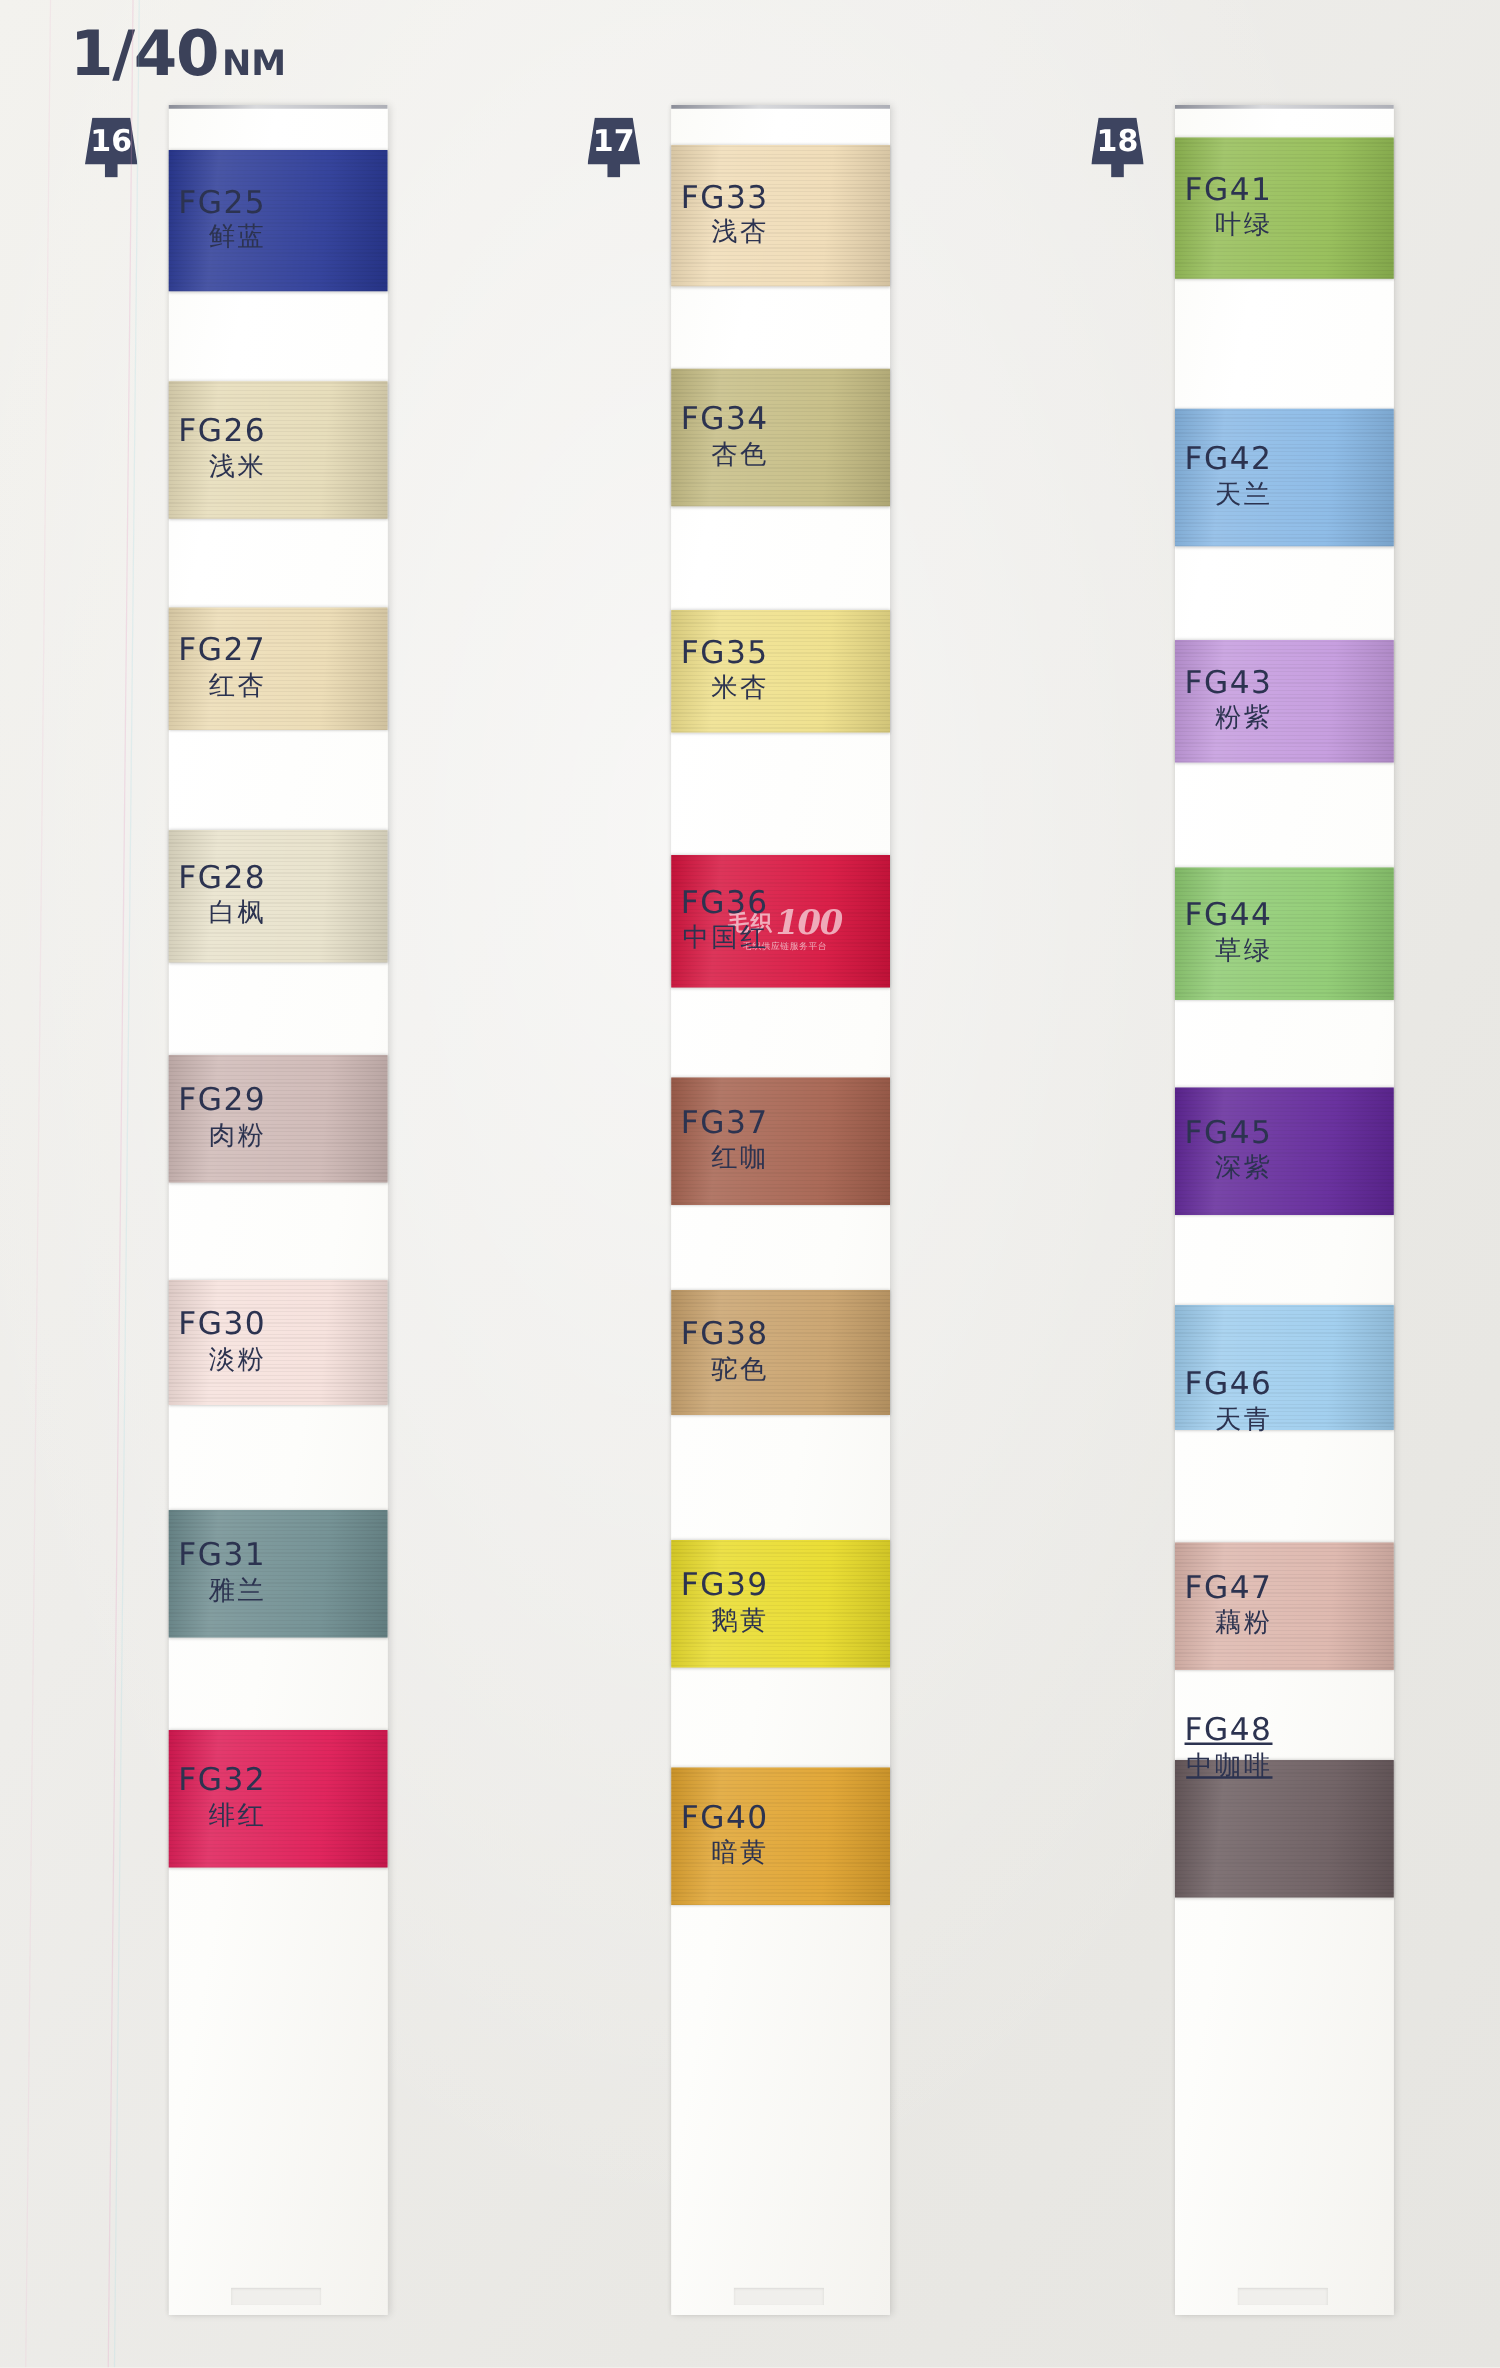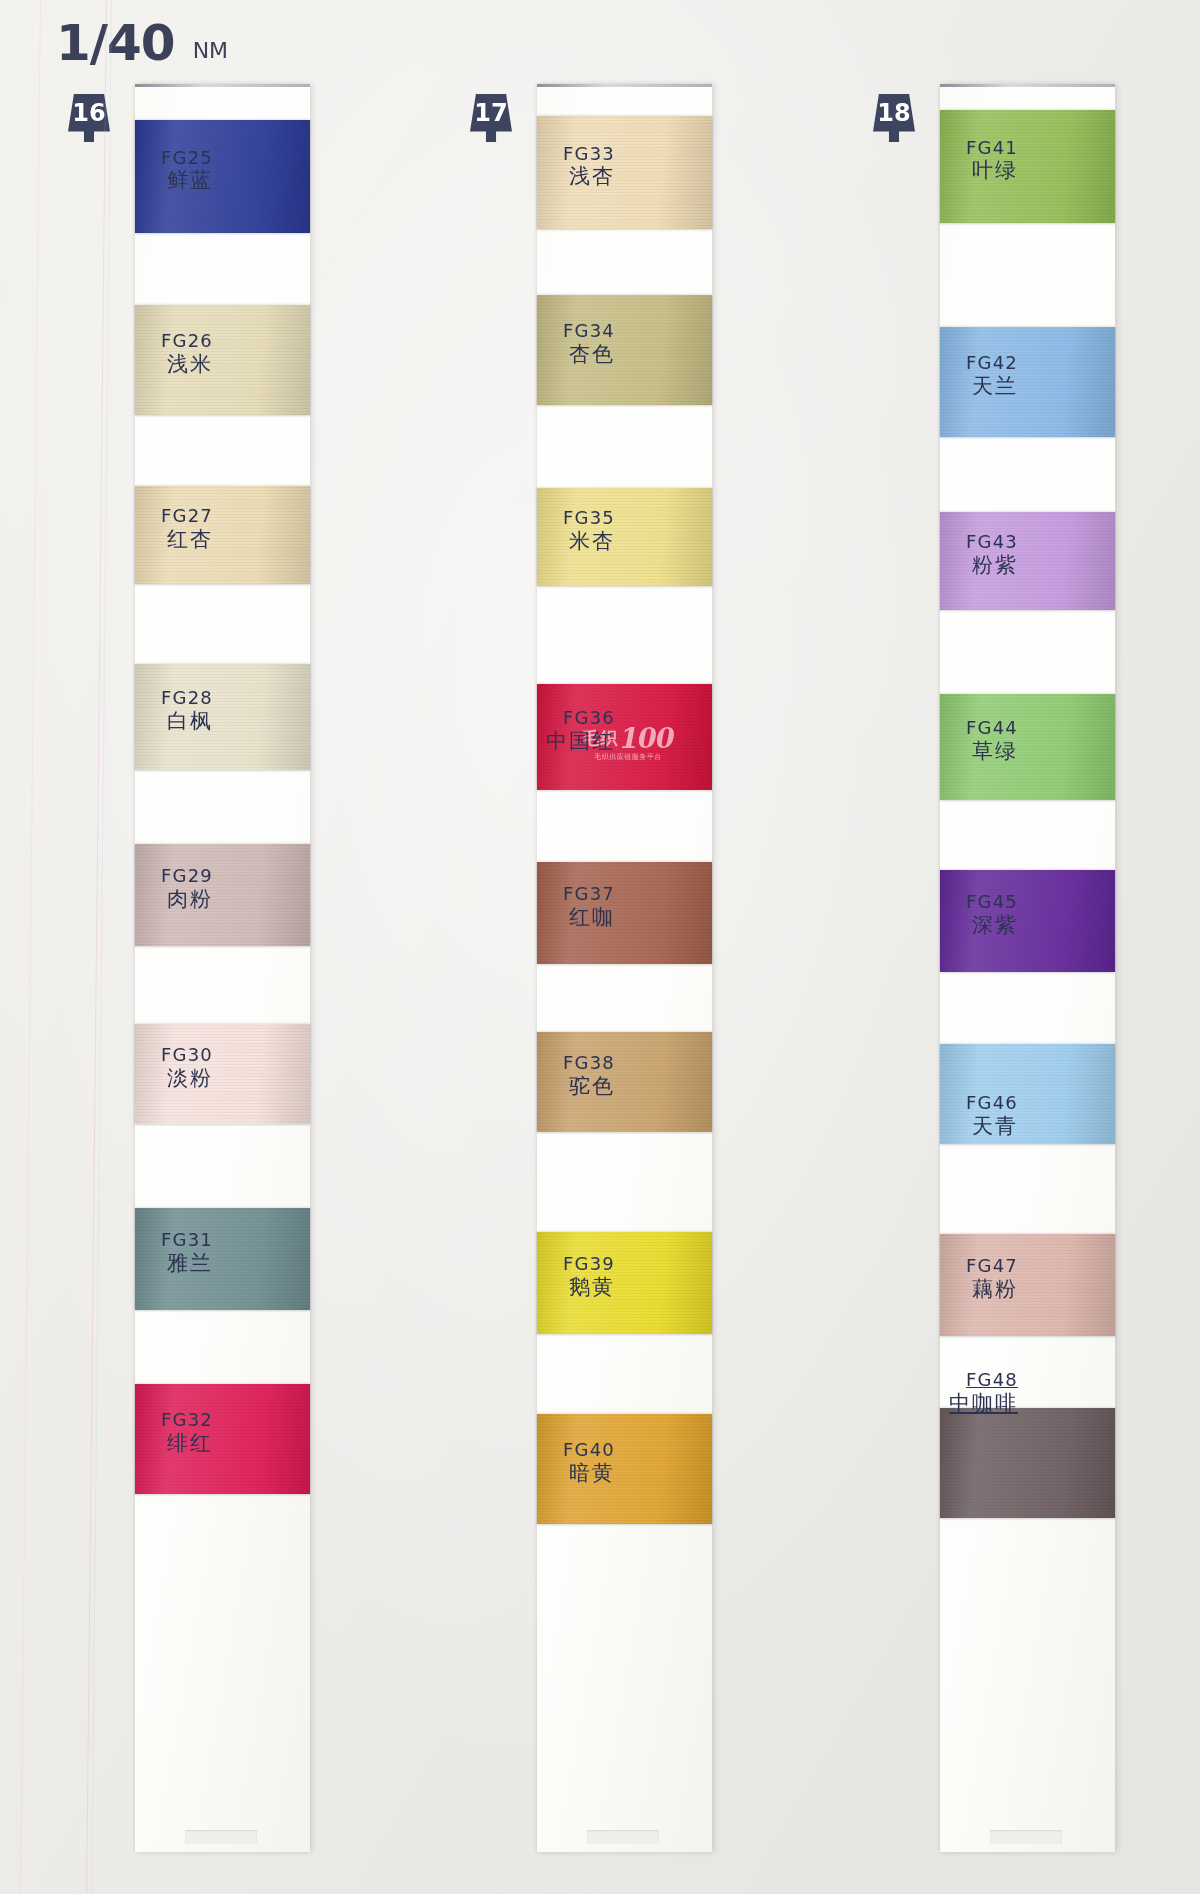--- a/index.html
+++ b/index.html
@@ -29,22 +29,22 @@
     display:flex;align-items:flex-end;gap:2px;
     color:#3b4159;
   }
   .title .frac{
     font-family:"DejaVu Sans",sans-serif;
     font-weight:bold;font-size:50px;line-height:50px;
     letter-spacing:-1px;
   }
   .title .nm{
     font-family:"DejaVu Sans",sans-serif;
-    font-weight:normal;font-size:22px;line-height:34px;
-    margin-left:16px;
+    font-weight:bold;font-size:28px;line-height:34px;
+    margin-left:1px;
   }
   .title .cn{
     font-size:40px;line-height:46px;margin-left:22px;
     font-weight:500;letter-spacing:3px;
     font-family:"DejaVu Sans","Liberation Sans",sans-serif;
   }
   .comp{
     position:absolute;right:42px;top:22px;text-align:center;color:#2d3348;
     font-family:"DejaVu Serif","Liberation Serif",serif;
   }
@@ -114,21 +114,21 @@
     background:linear-gradient(95deg,rgba(0,0,0,.10) 0%,rgba(255,255,255,.14) 22%,rgba(255,255,255,.05) 70%,rgba(0,0,0,.12) 100%);
   }
 
   
   .lbl{
     position:absolute;left:-60px;width:138px;text-align:right;
     color:#2c3350;line-height:1.22;
   }
   .lbl .code{
     font-family:"DejaVu Sans","Liberation Sans",sans-serif;
-    font-size:18px;letter-spacing:1.2px;display:block;
+    font-size:25px;letter-spacing:1.2px;display:block;
   }
   .lbl .name{
     font-family:"DejaVu Sans","Liberation Sans",sans-serif;
     font-size:21px;letter-spacing:2px;display:block;
   }
 
   
   .watermark{
     position:absolute;left:16px;top:28px;width:150px;height:52px;
     display:flex;align-items:center;justify-content:center;

